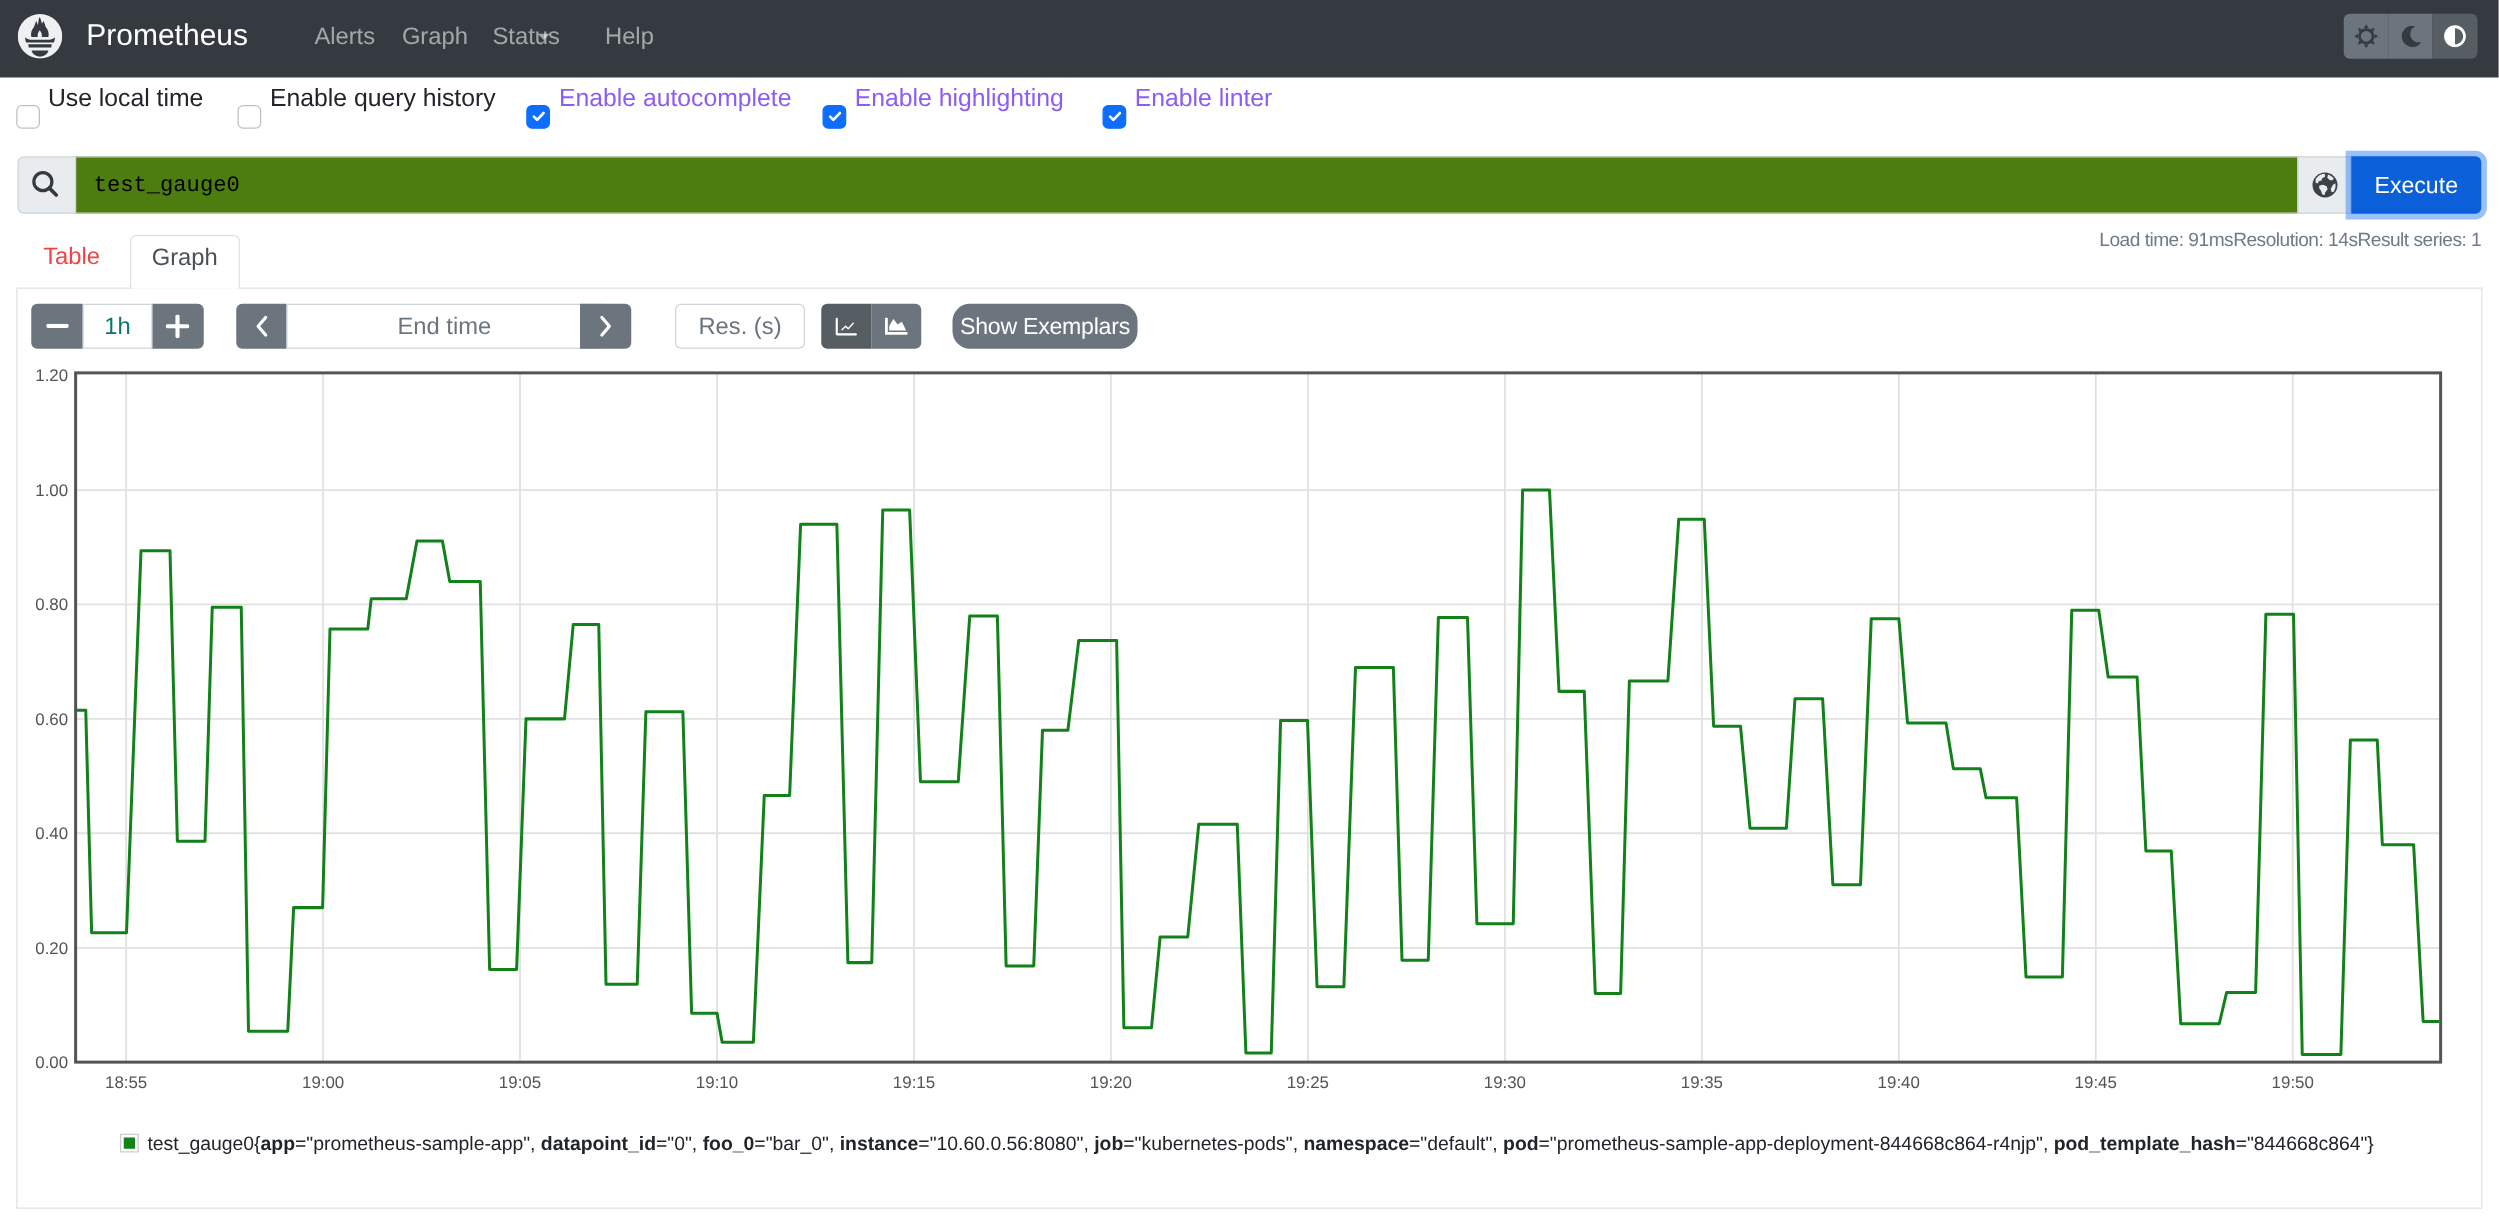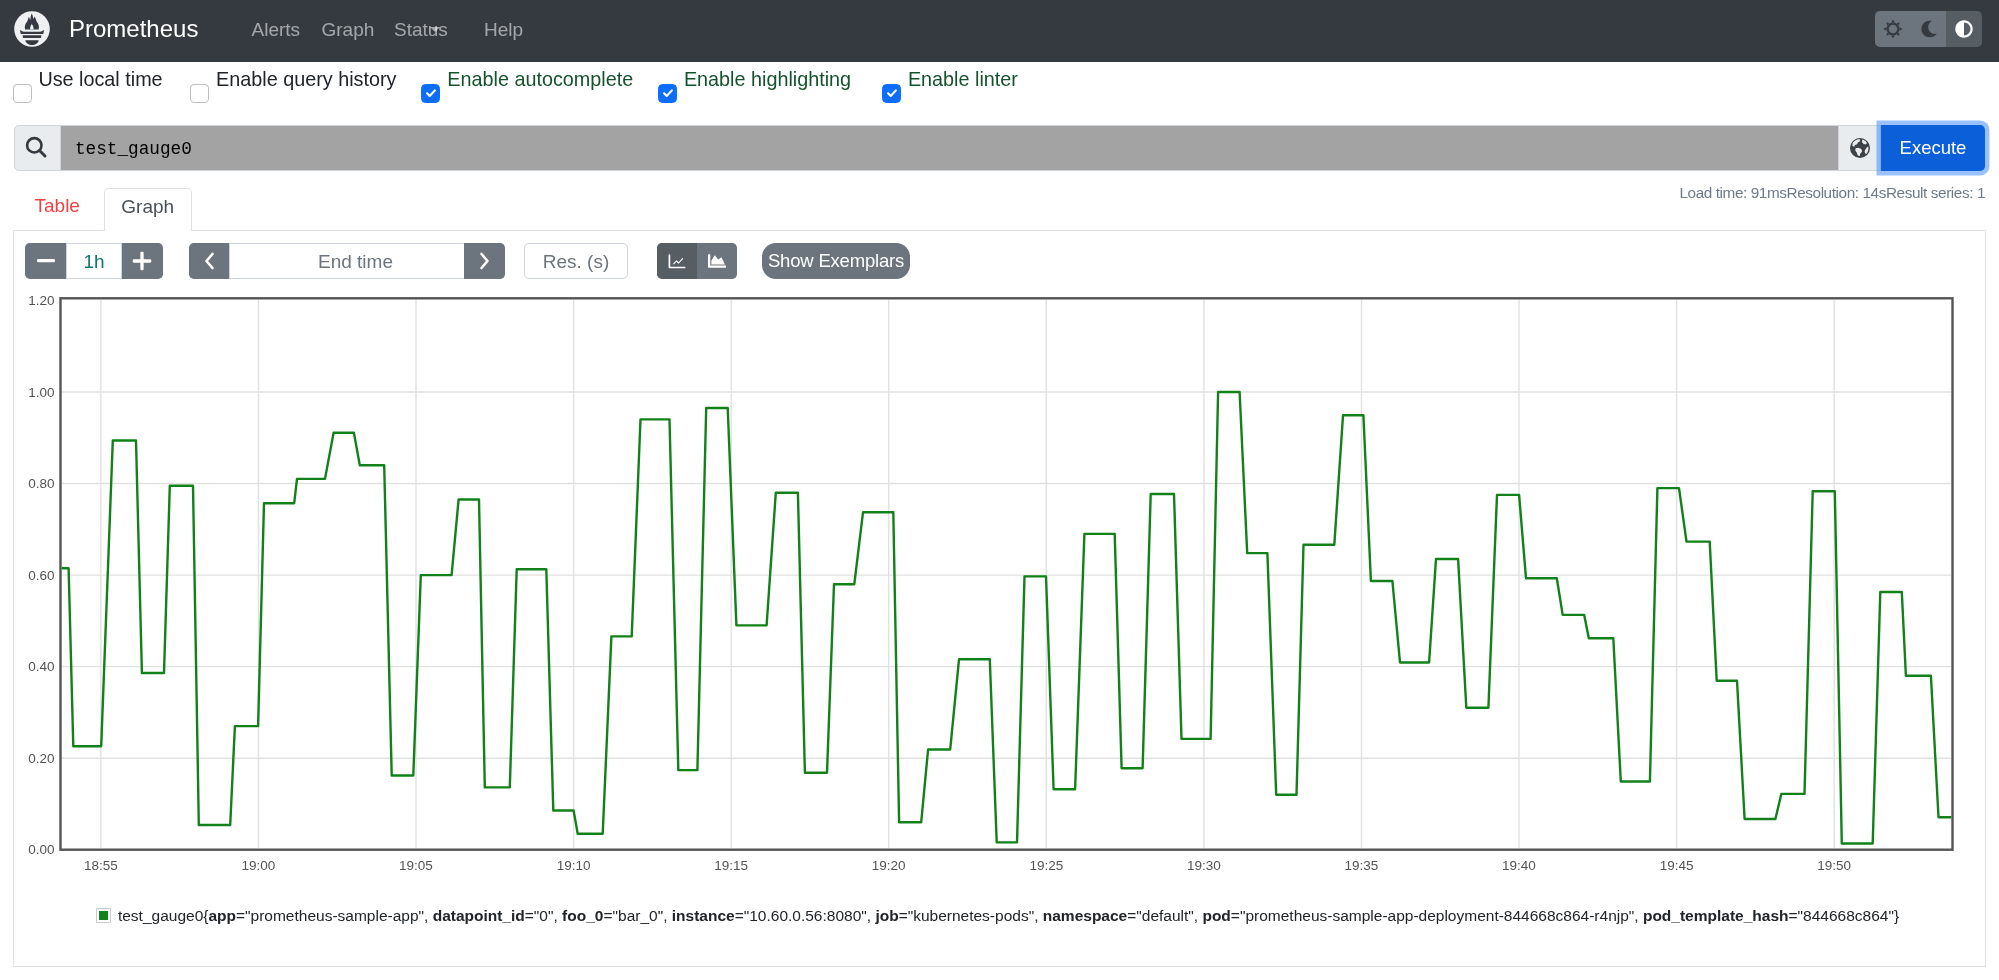--- a/index.html
+++ b/index.html
@@ -12,26 +12,26 @@
 #caret { position:absolute; top:27px; width:0; height:0; border-left:5.8px solid transparent; border-right:5.8px solid transparent; border-top:5.8px solid rgba(255,255,255,.55); }
 #themegrp { position:absolute; left:1875px; top:11px; height:36px; }
 .tbtn { position:absolute; top:0; height:36px; background:#6c757d; }
 .tbtn svg { position:absolute; left:50%; top:50%; transform:translate(-50%,-50%); }
 
 
 .cb { position:absolute; top:83.5px; width:19px; height:19px; border:1px solid rgba(0,0,0,.25); border-radius:4.5px; background:#fff; }
 .cb.on { background:#0d6efd; border-color:#0d6efd; }
 .cb.on svg { position:absolute; left:50%; top:50%; transform:translate(-50%,-50%); }
 .cblbl { position:absolute; top:70px; font-size:19.8px; line-height:19.5px; color:#212529; white-space:nowrap; }
-.cblbl.blue { color:#14532d; }
+.cblbl.blue { color:#8b5cf6; }
 
 
 .igroup { position:absolute; top:125px; height:46px; }
 #qaddon { left:14px; width:47px; background:#e9ecef; border:1px solid #ced4da; border-radius:4.8px 0 0 4.8px; }
-#qinput { left:60px; width:1779px; background:#a3a3a3; border:1px solid #ced4da; }
+#qinput { left:60px; width:1779px; background:#4d7c0f; border:1px solid #ced4da; }
 #qtext { position:absolute; left:14px; top:13px; font-family:"Liberation Mono", monospace; font-size:17.7px; line-height:20px; color:#000; }
 #gaddon { left:1838px; width:43px; background:#e9ecef; border:1px solid #ced4da; }
 #execbtn { left:1881px; width:104px; background:#0b5fd9; border-radius:0 4.8px 4.8px 0; box-shadow:0 0 0 4.5px rgba(49,132,253,.5); z-index:5; color:#fff; font-size:18.5px; text-align:center; line-height:46px; }
 .igroup svg.cicon { position:absolute; left:50%; top:50%; transform:translate(-50%,-50%); }
 
 
 #tablelink { position:absolute; left:34.5px; top:195.5px; font-size:19px; line-height:20px; color:#ef4444; }
 #graphtab { position:absolute; left:103.5px; top:188px; width:88.5px; height:43px; background:#fff; border:1px solid #dee2e6; border-bottom:none; border-radius:4.8px 4.8px 0 0; z-index:3; }
 #graphtab span { position:absolute; left:0; right:0; top:7px; text-align:center; font-size:19px; color:#495057; }
 #stats { position:absolute; right:14px; top:185px; font-size:15.3px; line-height:16px; letter-spacing:-0.4px; color:#6e7a89; }
@@ -177,21 +177,21 @@
   </div>
 <div class="tinput" style="left:229px;width:253px">
     <div class="tv ph">End time</div>
   </div>
 <div class="btn" style="left:464px;width:41px;border-radius:0 4.8px 4.8px 0">
     <svg width="11" height="18" viewBox="0 0 11 18">
       <path d="M2 2l6 7-6 7" fill="none" stroke="#fff" stroke-width="2.6" stroke-linecap="round" stroke-linejoin="round"></path>
     </svg>
   </div>
 
-<div class="tinput" style="left:524px;width:104px;border-radius:4.8px">
+<div class="tinput" style="left:540px;width:104px;border-radius:4.8px">
     <div class="tv ph">Res. (s)</div>
   </div>
 
 <div class="btn" style="left:656.5px;width:40.5px;border-radius:4.8px 0 0 4.8px;background:#565e64">
     <svg width="20" height="18" viewBox="0 0 512 512">
       <path fill="#fff" d="M64 400c0 8.8 7.2 16 16 16h400c8.8 0 16 7.2 16 16v16c0 8.8-7.2 16-16 16H48c-17.7 0-32-14.3-32-32V80c0-8.8 7.2-16 16-16h16c8.8 0 16 7.2 16 16v320zm96-48h-1.6c-8 0-14.4-6.4-14.4-14.4v-1.6c0-4 1.6-7.8 4.5-10.5l82.7-82.7c2.7-2.7 6.4-4.3 10.3-4.3 3.8 0 7.5 1.5 10.2 4.2l49.8 49.1 101.5-115.8c2.8-3.2 6.8-5 11-5h1.4c8.1 0 14.6 6.5 14.6 14.6v1.7c0 3.5-1.3 6.9-3.6 9.6L310.6 325c-2.8 3.2-6.8 5-11 5-3.9 0-7.6-1.5-10.3-4.3l-49.6-48.9-68.9 68.9c-2.7 2.8-6.5 4.3-10.8 4.3z"></path>
     </svg>
   </div>
 <div class="btn" style="left:697px;width:39.5px;border-radius:0 4.8px 4.8px 0">
     <svg width="20" height="18" viewBox="0 0 512 512">

